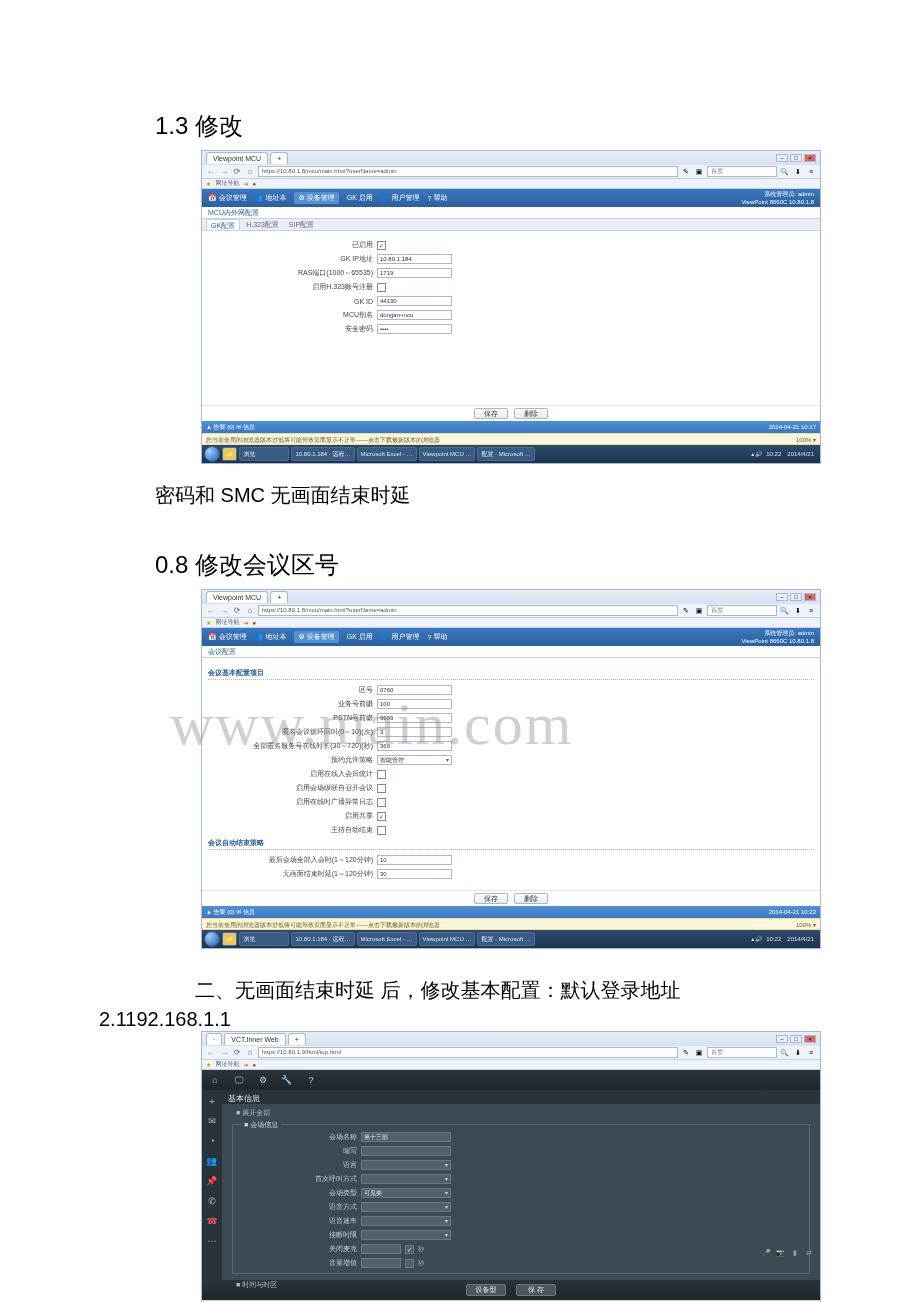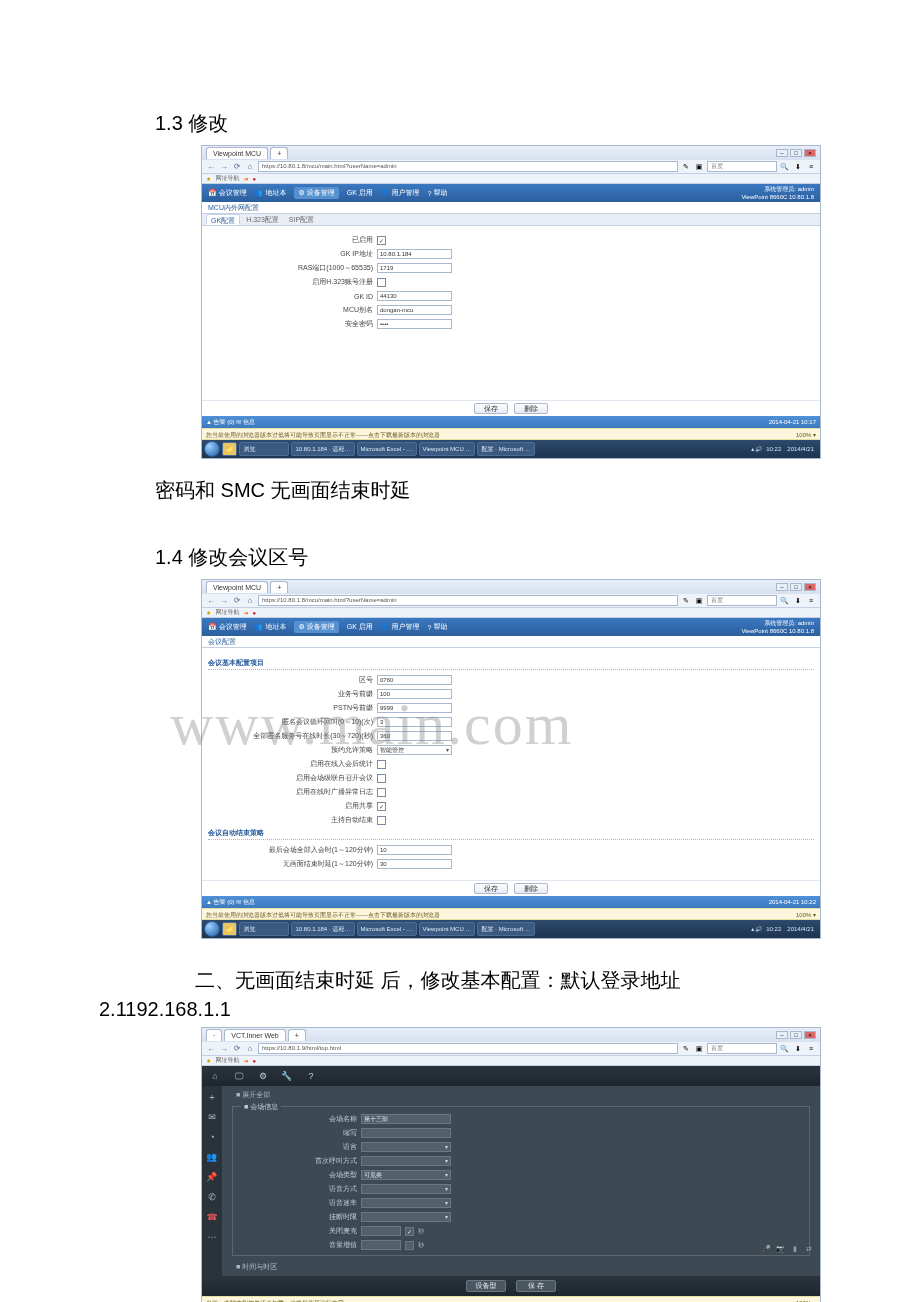--- a/index.html
+++ b/index.html
@@ -7,36 +7,35 @@
     width: 920px;
     height: 1302px;
     background: #ffffff;
     font-family: "SimSun", "Microsoft YaHei", sans-serif;
     font-size: 16px;
     color: #000;
     padding: 110px 155px 40px 155px;
     position: relative;
   }
   .heading {
-    font-size: 20px;
+    font-size: 24px;
     margin-bottom: 8px;
   }
   .caption {
     font-size: 20px;
     margin: 18px 0 40px 0;
   }
   .para {
     font-size: 20px;
     margin: 28px 0 4px 0;
     text-indent: 40px;
   }
   .subline {
     font-size: 20px;
     margin-left: -56px;
-    margin-bottom: 6px;
   }
 
   
   .shot {
     width: 620px;
     margin-left: 46px;
     border: 1px solid #a9b7cf;
     font-size: 8px;
     background: #eef3fa;
     position: relative;
@@ -421,21 +420,21 @@
     <div class="taskbtn">Viewpoint MCU …</div>
     <div class="taskbtn">配置 · Microsoft …</div>
     <div class="tray">
       ▴ 🔊 <span>10:22</span><br><span>2014/4/21</span>
     </div>
   </div>
 </div>
 
 <div class="caption">密码和 SMC 无画面结束时延</div>
 
-<div class="heading">1.4 修改会议区号</div>
+<div class="heading">0.8 修改会议区号</div>
 
 <div class="shot">
   <div class="tabbar">
     <div class="browsertab">Viewpoint MCU</div>
     <div class="browsertab">+</div>
     <div class="winbtns">
       <div class="winbtn">–</div>
       <div class="winbtn">□</div>
       <div class="winbtn close">×</div>
     </div>
@@ -611,20 +610,21 @@
       <div class="railicn">＋</div>
       <div class="railicn">✉</div>
       <div class="railicn">◔</div>
       <div class="railicn">👥</div>
       <div class="railicn">📌</div>
       <div class="railicn">✆</div>
       <div class="railicn" style="color:#d55">☎</div>
       <div class="railicn">⋯</div>
     </div>
 
+    <div style="padding:2px 6px 0 6px;font-size:8px;color:#e3e9ee;background:#2a323a;margin-left:0;margin-right:0;height:14px;line-height:14px;">基本信息</div>
 
     <div style="font-size:7px;color:#aeb8c0;padding:4px 0 0 14px">■ <span>展开全部</span></div>
 
     <div class="legendbox">
       <div class="legendtitle">■ <span>会场信息</span></div>
       <div class="drow">
           <div class="dlabel">会场名称</div>
           <div class="dinput">第十三部</div>
         </div>
       <div class="drow">

